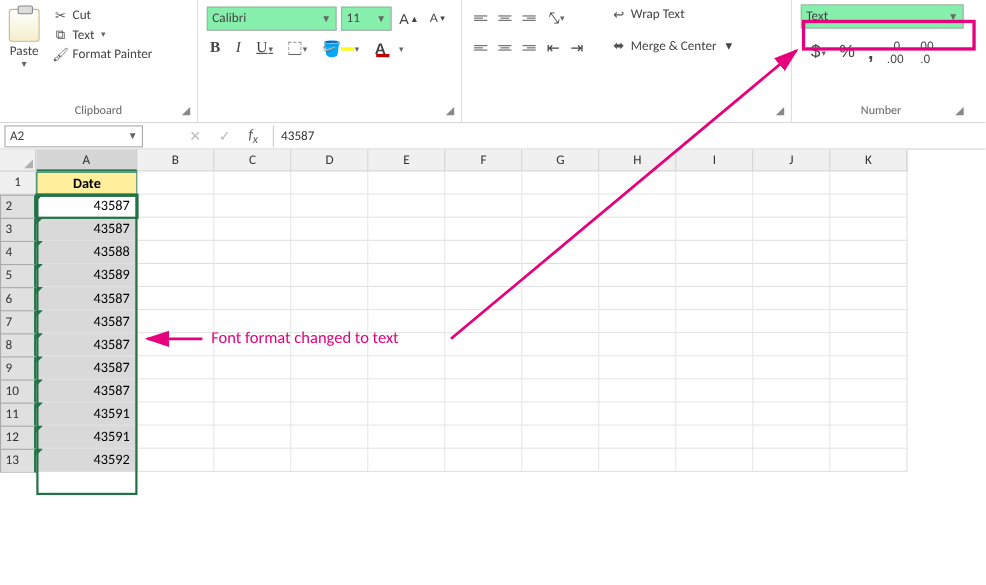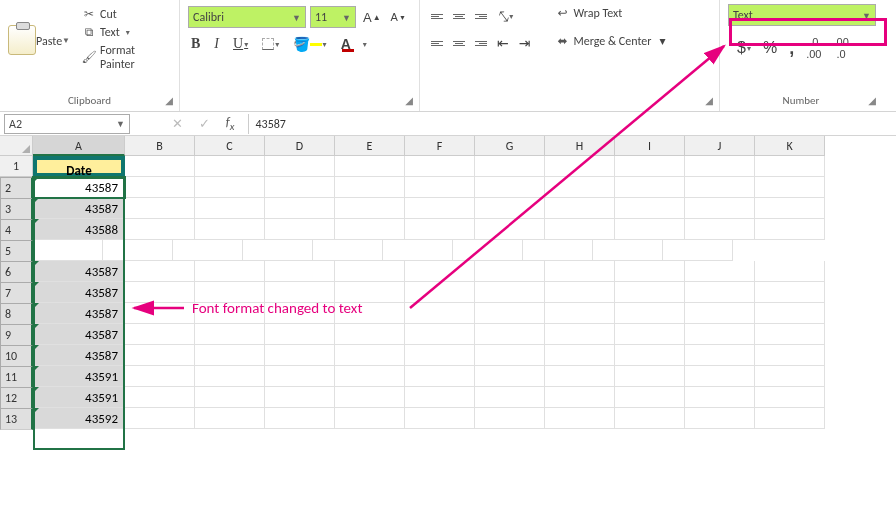--- a/index.html
+++ b/index.html
@@ -2,26 +2,26 @@
 <html><head>
 <meta charset="utf-8">
 <style>
   * { box-sizing: border-box; margin: 0; padding: 0; }
   body { font-family: "Segoe UI", Calibri, Arial, sans-serif; font-size: 12px; color: #444; background: #fff; width: 896px; height: 532px; overflow: hidden; position: relative; }
   .ribbon { background: #fff; border-bottom: 1px solid #d4d4d4; height: 112px; display: flex; }
   .group { border-right: 1px solid #e0e0e0; padding: 4px 8px 0 8px; display: flex; flex-direction: column; justify-content: space-between; position: relative; }
   .group-label { font-size: 11px; color: #666; text-align: center; padding: 2px 0 4px 0; display: flex; justify-content: center; align-items: center; gap: 18px; }
   .dlaunch { font-size: 10px; color: #888; cursor: pointer; position:absolute; right:6px; bottom:4px;}
   .row { display: flex; align-items: center; gap: 4px; margin: 2px 0; }
-  .paste-big { display: flex; flex-direction: row; align-items: center; padding: 4px 4px 0 0; cursor: pointer; }
+  .paste-big { display: flex; flex-direction: column; align-items: center; padding: 4px 4px 0 0; cursor: pointer; }
   .paste-big .ico { width: 28px; height: 30px; border: 1px solid #c9b97a; background: linear-gradient(#fff,#f5eecb); border-radius: 3px; position:relative;}
   .paste-big .ico:before{content:"";position:absolute;top:-4px;left:7px;width:12px;height:6px;border:1px solid #888;border-radius:2px;background:#ddd;}
   .mini { font-size: 12px; color: #444; display: flex; align-items: center; gap: 4px; cursor: pointer; padding:1px 2px;}
   .ico-s { width:14px;height:14px;display:inline-flex;align-items:center;justify-content:center;font-size:12px;color:#555;}
-  .sel { border:1px solid #ababab; background:#bef264; height:22px; font-size:12px; padding:0 4px; display:flex; align-items:center; justify-content:space-between; }
+  .sel { border:1px solid #ababab; background:#86efac; height:22px; font-size:12px; padding:0 4px; display:flex; align-items:center; justify-content:space-between; }
   .sel .dd{color:#666;font-size:9px;margin-left:4px;}
   .btn { border:none;background:none;cursor:pointer;padding:2px 3px;font-size:14px;color:#444;display:inline-flex;align-items:center;gap:1px;}
   .btn .dd{font-size:8px;color:#666;}
   .font-b{font-weight:bold;font-family:'Times New Roman',serif;}
   .font-i{font-style:italic;font-family:'Times New Roman',serif;}
   .font-u{text-decoration:underline;font-family:'Times New Roman',serif;}
   .align-ico{display:inline-flex;flex-direction:column;gap:1px;}
   .align-ico span{display:block;height:1px;background:#666;width:12px;}
   .align-ico.l span:nth-child(2){width:8px;}
   .align-ico.c span:nth-child(2){width:8px;margin:0 auto;}
@@ -37,21 +37,21 @@
   .allsel:after{content:"";position:absolute;right:2px;bottom:2px;border-left:8px solid transparent;border-bottom:8px solid #b0b0b0;}
   .colhdr{background:#f0f0f0;border-right:1px solid #ccc;border-bottom:1px solid #ccc;text-align:center;font-size:12px;color:#333;line-height:20px;}
   .colhdr.colA{width:92px;}
   .colhdr.std{width:70px;}
   .row-g{display:flex;height:21px;}
   .rowhdr{width:33px;background:#f0f0f0;border-right:1px solid #ccc;border-bottom:1px solid #ccc;text-align:center;font-size:12px;color:#333;line-height:21px;}
   .rowhdr.sel{background:#e0e0e0;border-right:2px solid #217346;}
   .cell{border-right:1px solid #e0e0e0;border-bottom:1px solid #e0e0e0;font-size:13px;padding:0 4px;line-height:21px;text-align:center;color:#000;background:#fff;}
   .cell.colA{width:92px;}
   .cell.std{width:70px;}
-  .cell.header{background:#ffef9c;font-weight:bold;border:4px solid #0f766e;}
+  .cell.header{background:#ffef9c;font-weight:bold;border:1px solid #0f766e;}
   .cell.selcell{background:#d9d9d9;text-align:right;padding-right:6px;}
   .cell.active{background:#fff;outline:2px solid #217346;outline-offset:-1px;text-align:right;padding-right:6px;position:relative;z-index:2;}
   .cell.green-tri{position:relative;}
   .cell.green-tri:before{content:"";position:absolute;left:0;top:0;border-top:6px solid #217346;border-right:6px solid transparent;}
   .annotation{position:absolute;color:#e6007e;font-size:15px;z-index:50;pointer-events:none;}
   .pinkbox{position:absolute;border:3px solid #e6007e;z-index:51;pointer-events:none;}
   svg.arrow{position:absolute;z-index:50;pointer-events:none;}
   .colhdr.colA.selh{background:#d6d6d6;border-bottom:2px solid #217346;}
   .selrange-outline{position:absolute;border:2px solid #217346;pointer-events:none;z-index:3;}
 </style>
@@ -307,20 +307,21 @@
       <div class="cell std"></div>
       <div class="cell std"></div>
       <div class="cell std"></div>
       <div class="cell std"></div>
       <div class="cell std"></div>
       <div class="cell std"></div>
       <div class="cell std"></div>
     </div>
     <div class="row-g">
       <div class="rowhdr sel">5</div>
+      <div class="cell colA selcell green-tri">43589</div>
       <div class="cell std"></div>
       <div class="cell std"></div>
       <div class="cell std"></div>
       <div class="cell std"></div>
       <div class="cell std"></div>
       <div class="cell std"></div>
       <div class="cell std"></div>
       <div class="cell std"></div>
       <div class="cell std"></div>
       <div class="cell std"></div>

